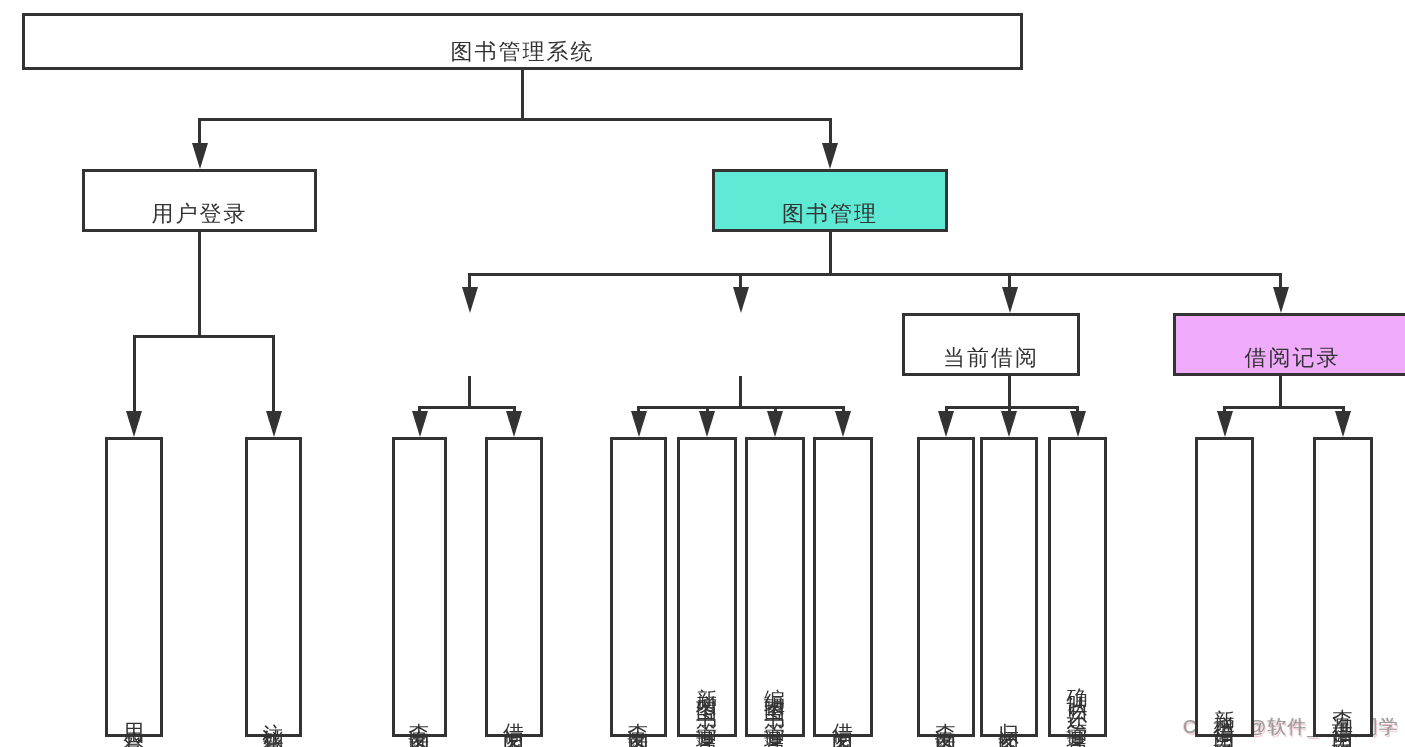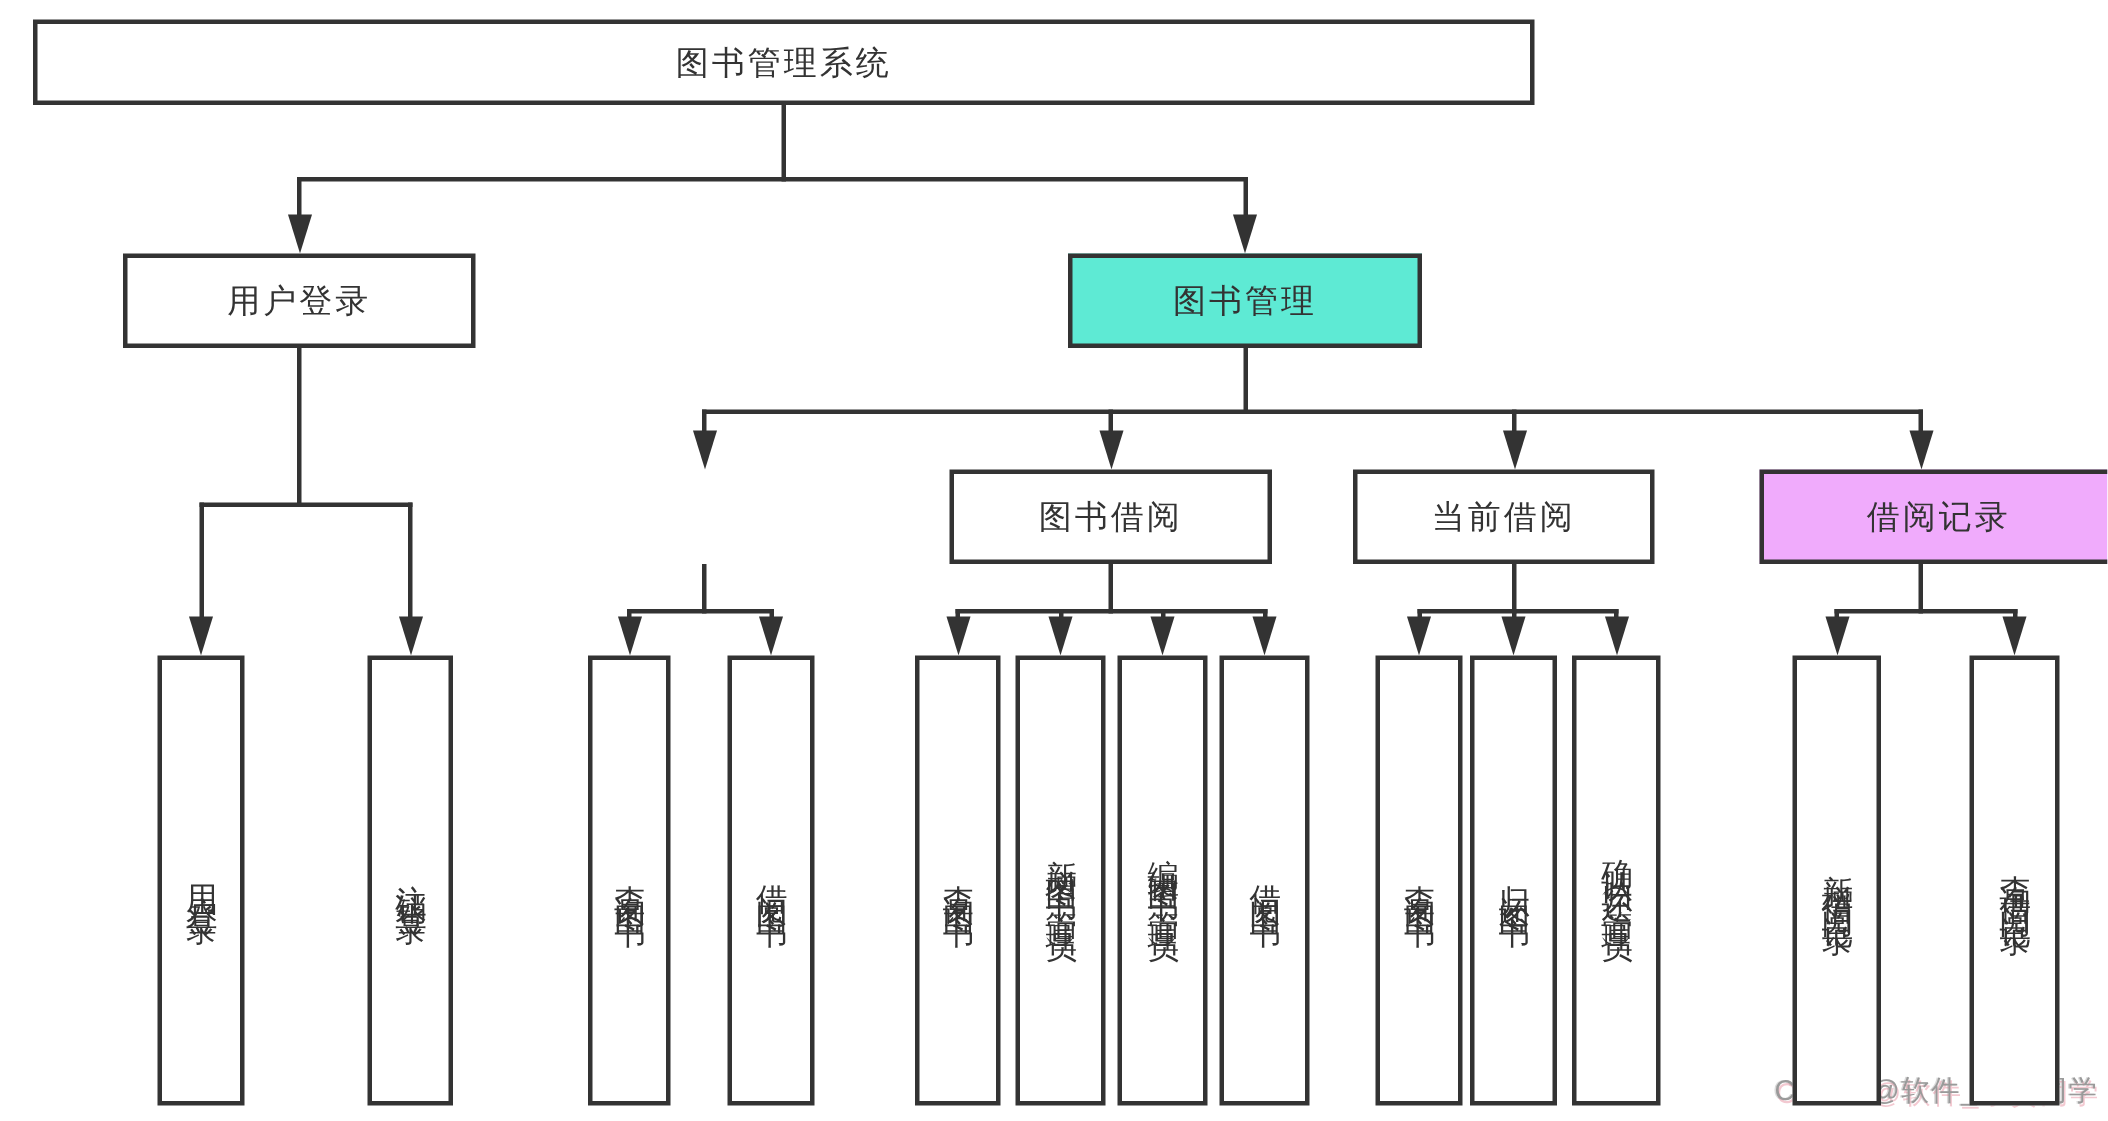--- a/index.html
+++ b/index.html
@@ -15,21 +15,21 @@
     background: #ffffff;
     overflow: hidden;
   }
   .node {
     position: absolute;
     box-sizing: border-box;
     background: #ffffff;
     border: 3px solid #333333;
     color: #333333;
     display: flex;
-    align-items: center;
+    align-items: flex-end;
     justify-content: center;
   }
   .node.h .label {
     font-size: 22px;
     letter-spacing: 2px;
     white-space: nowrap;
   }
   .node.v .label {
     writing-mode: vertical-rl;
     font-size: 21px;
@@ -118,24 +118,21 @@
     <div class="arrow" style="left: 1335px; top: 411px; width: 0px; height: 0px; border-top-color: rgb(51, 51, 51);"></div>
     <div class="node h" style="left: 22px; top: 13px; width: 1001px; height: 57px; border-color: rgb(51, 51, 51); background: rgb(255, 255, 255); color: rgb(51, 51, 51);">
       <span class="label">图书管理系统</span>
     </div>
     <div class="node h" style="left: 82px; top: 169px; width: 235px; height: 63px; border-color: rgb(51, 51, 51); background: rgb(255, 255, 255); color: rgb(51, 51, 51);">
       <span class="label">用户登录</span>
     </div>
     <div class="node h" style="left: 712px; top: 169px; width: 236px; height: 63px; border-color: rgb(51, 51, 51); background: #5eead4; color: rgb(51, 51, 51);">
       <span class="label">图书管理</span>
     </div>
-    <div class="node h" style="left: 633px; top: 313px; width: 215px; height: 63px; border-color: rgb(51, 51, 51); background: rgb(255, 255, 255); color: rgb(51, 51, 51);">
-      <span class="label">图书借阅</span>
-    </div>
-    <div class="node h" style="left: 902px; top: 313px; width: 201px; height: 63px; border-color: rgb(51, 51, 51); background: rgb(255, 255, 255); color: rgb(51, 51, 51);">
+    <div class="node h" style="left: 902px; top: 313px; width: 178px; height: 63px; border-color: rgb(51, 51, 51); background: rgb(255, 255, 255); color: rgb(51, 51, 51);">
       <span class="label">当前借阅</span>
     </div>
     <div class="node h" style="left: 1173px; top: 313px; width: 239px; height: 63px; border-color: rgb(51, 51, 51); background: #f0abfc; color: rgb(51, 51, 51);">
       <span class="label">借阅记录</span>
     </div>
     <div class="node v" style="left: 105px; top: 437px; width: 58px; height: 300px; border-color: rgb(51, 51, 51); background: rgb(255, 255, 255); color: rgb(51, 51, 51);">
       <span class="label">用户登录</span>
     </div>
     <div class="node v" style="left: 245px; top: 437px; width: 57px; height: 300px; border-color: rgb(51, 51, 51); background: rgb(255, 255, 255); color: rgb(51, 51, 51);">
       <span class="label">注销登录</span>

